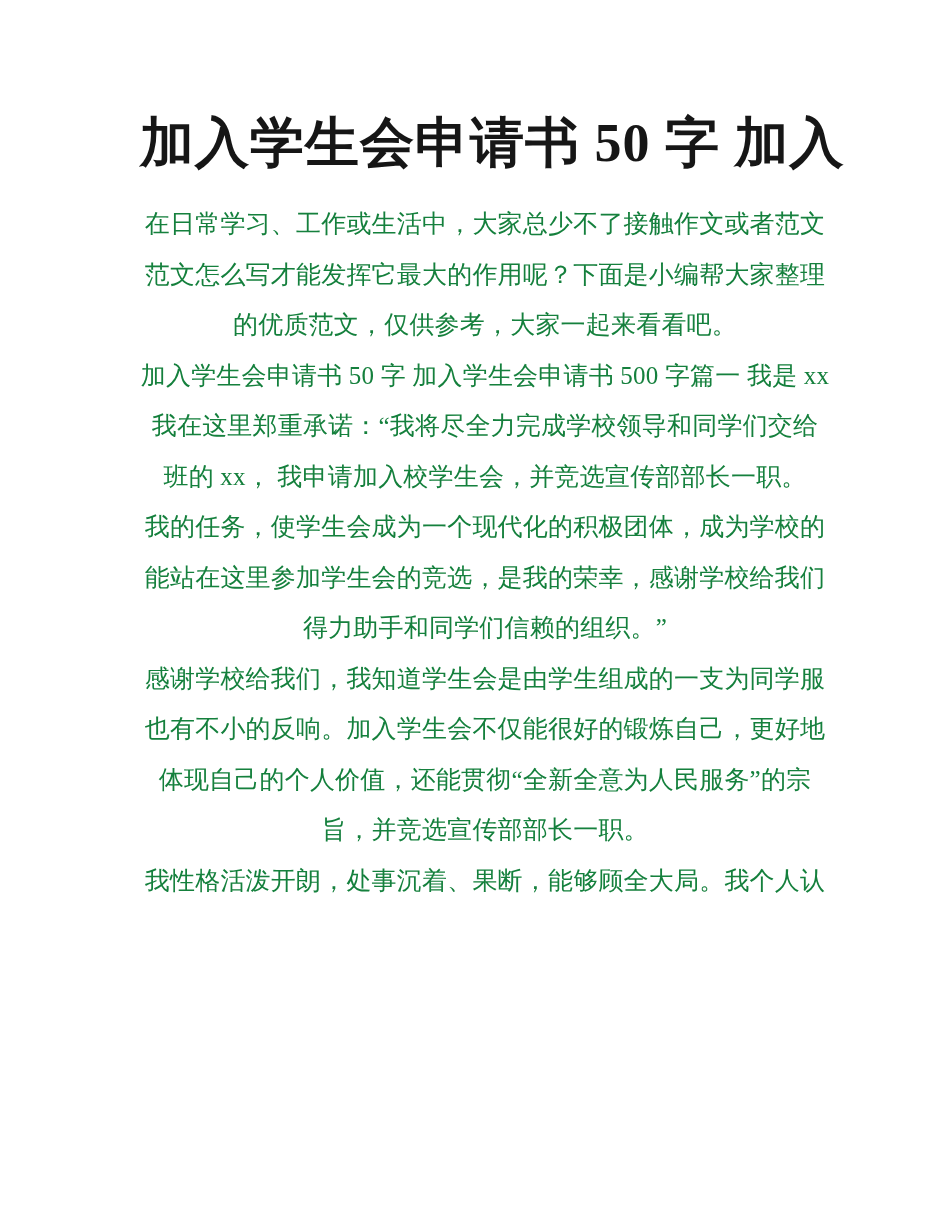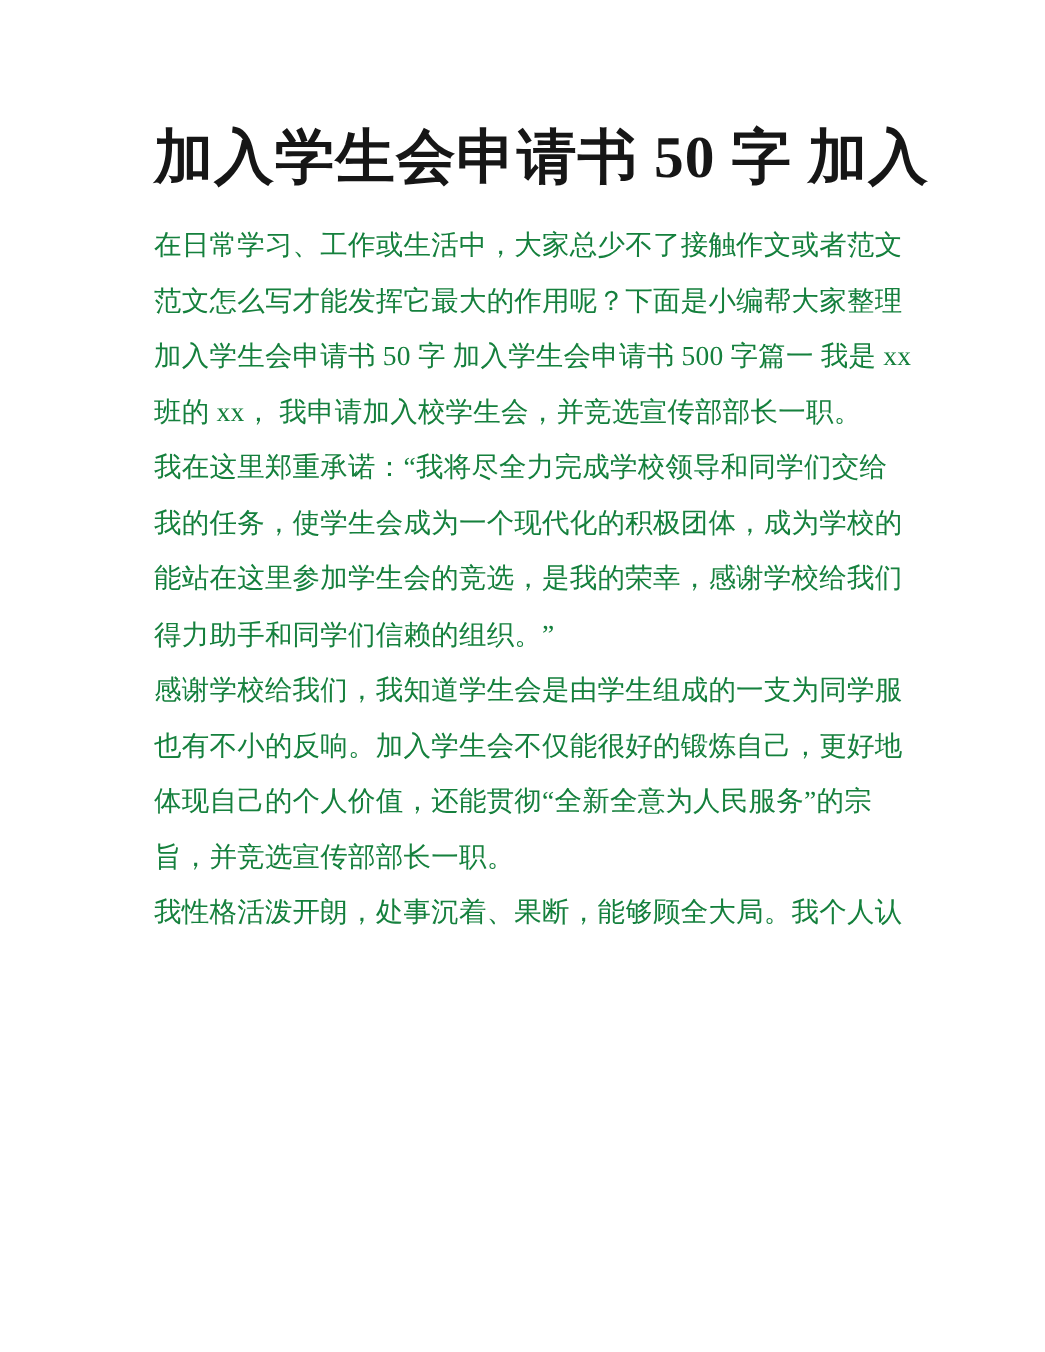--- a/index.html
+++ b/index.html
@@ -13,20 +13,21 @@
     overflow: hidden;
     color: #1c1c1c;
     font-family: "Liberation Serif", "DejaVu Serif", serif;
   }
   .page {
     box-sizing: border-box;
     width: 950px;
     height: 1229px;
     padding: 104px 120px 0 140px;
     background: #ffffff;
+    text-align: center;
   }
   .doc-title {
     margin: 0;
     font-size: 54px;
     font-weight: 700;
     line-height: 78px;
     letter-spacing: 1px;
     color: #161616;
   }
   .title-line {
@@ -50,23 +51,24 @@
 
 <div class="page">
 
   <h1 class="doc-title">
     <span class="title-line">加入学生会申请书 50 字 加入</span>
   </h1>
 
   <div class="doc-body">
     <span class="body-line">在日常学习、工作或生活中，大家总少不了接触作文或者范文</span>
     <span class="body-line">范文怎么写才能发挥它最大的作用呢？下面是小编帮大家整理</span>
+    <span class="body-line">的优质范文，仅供参考，大家一起来看看吧。</span>
     <span class="body-line">加入学生会申请书 50 字 加入学生会申请书 500 字篇一 我是 xx</span>
+    <span class="body-line">我在这里郑重承诺：“我将尽全力完成学校领导和同学们交给</span>
     <span class="body-line">班的 xx， 我申请加入校学生会，并竞选宣传部部长一职。</span>
-    <span class="body-line">我在这里郑重承诺：“我将尽全力完成学校领导和同学们交给</span>
     <span class="body-line">我的任务，使学生会成为一个现代化的积极团体，成为学校的</span>
     <span class="body-line">能站在这里参加学生会的竞选，是我的荣幸，感谢学校给我们</span>
     <span class="body-line">得力助手和同学们信赖的组织。”</span>
     <span class="body-line">感谢学校给我们，我知道学生会是由学生组成的一支为同学服</span>
     <span class="body-line">也有不小的反响。加入学生会不仅能很好的锻炼自己，更好地</span>
     <span class="body-line">体现自己的个人价值，还能贯彻“全新全意为人民服务”的宗</span>
     <span class="body-line">旨，并竞选宣传部部长一职。</span>
     <span class="body-line">我性格活泼开朗，处事沉着、果断，能够顾全大局。我个人认</span>
   </div>
 

